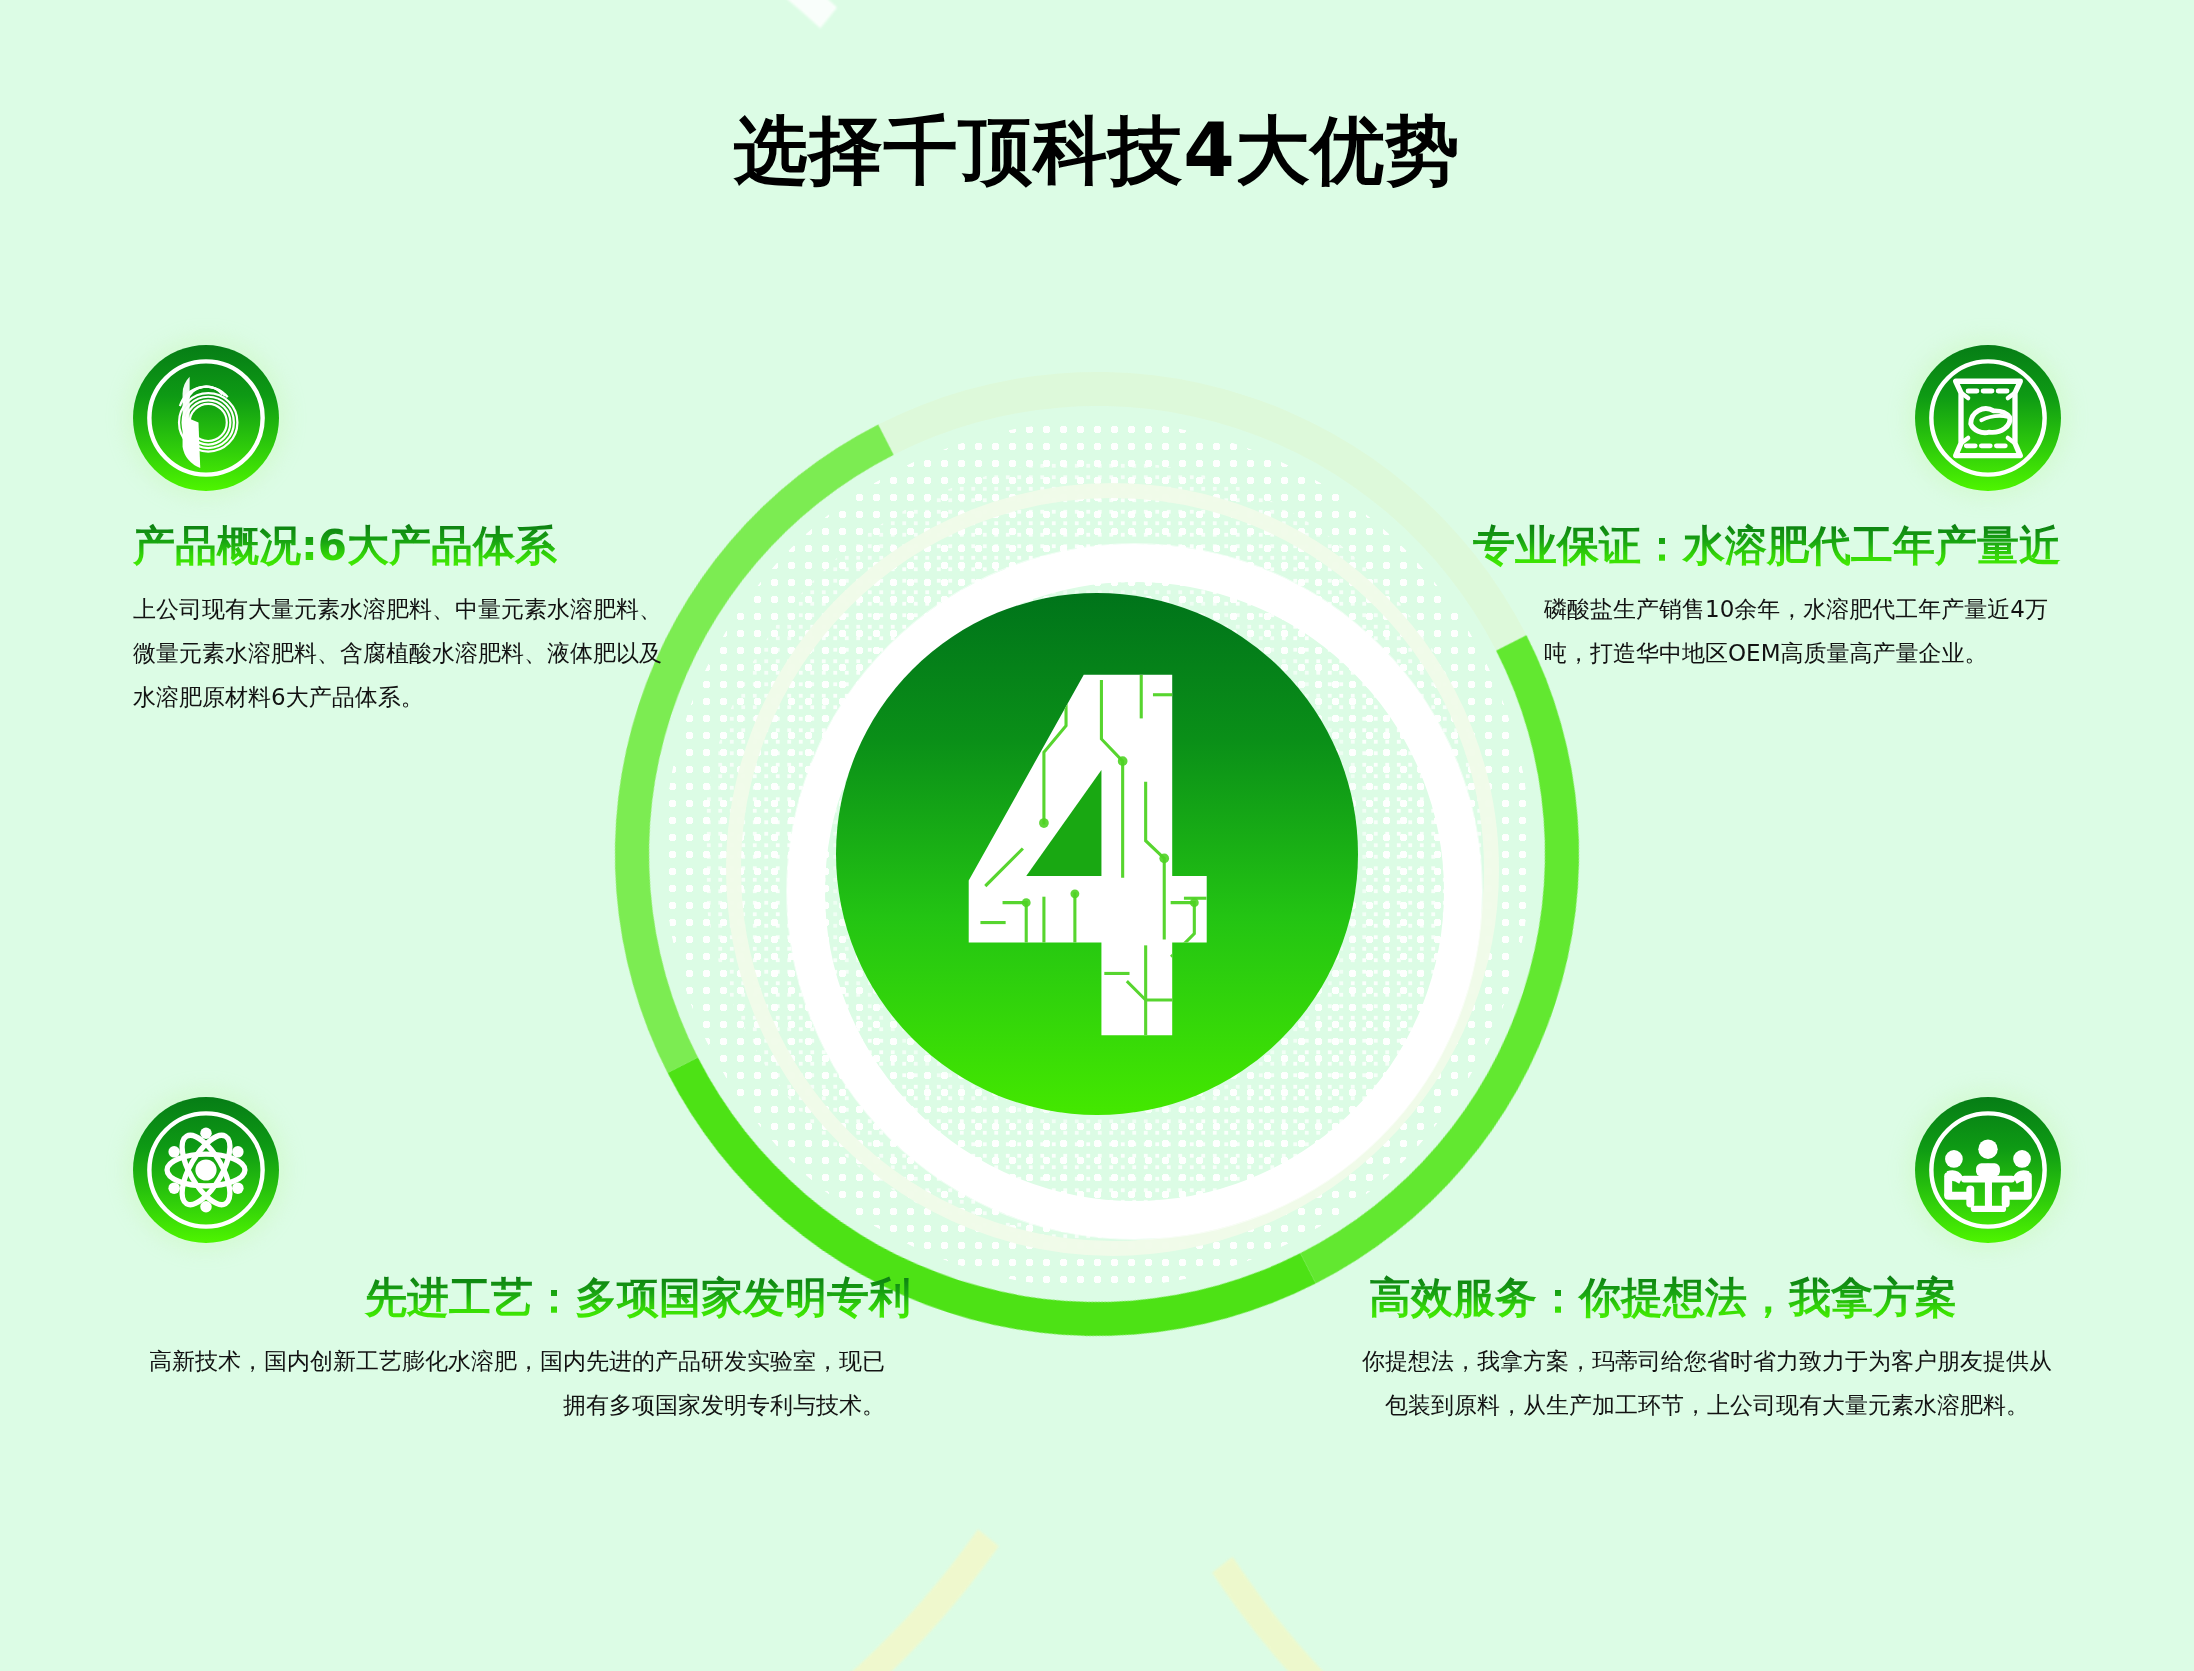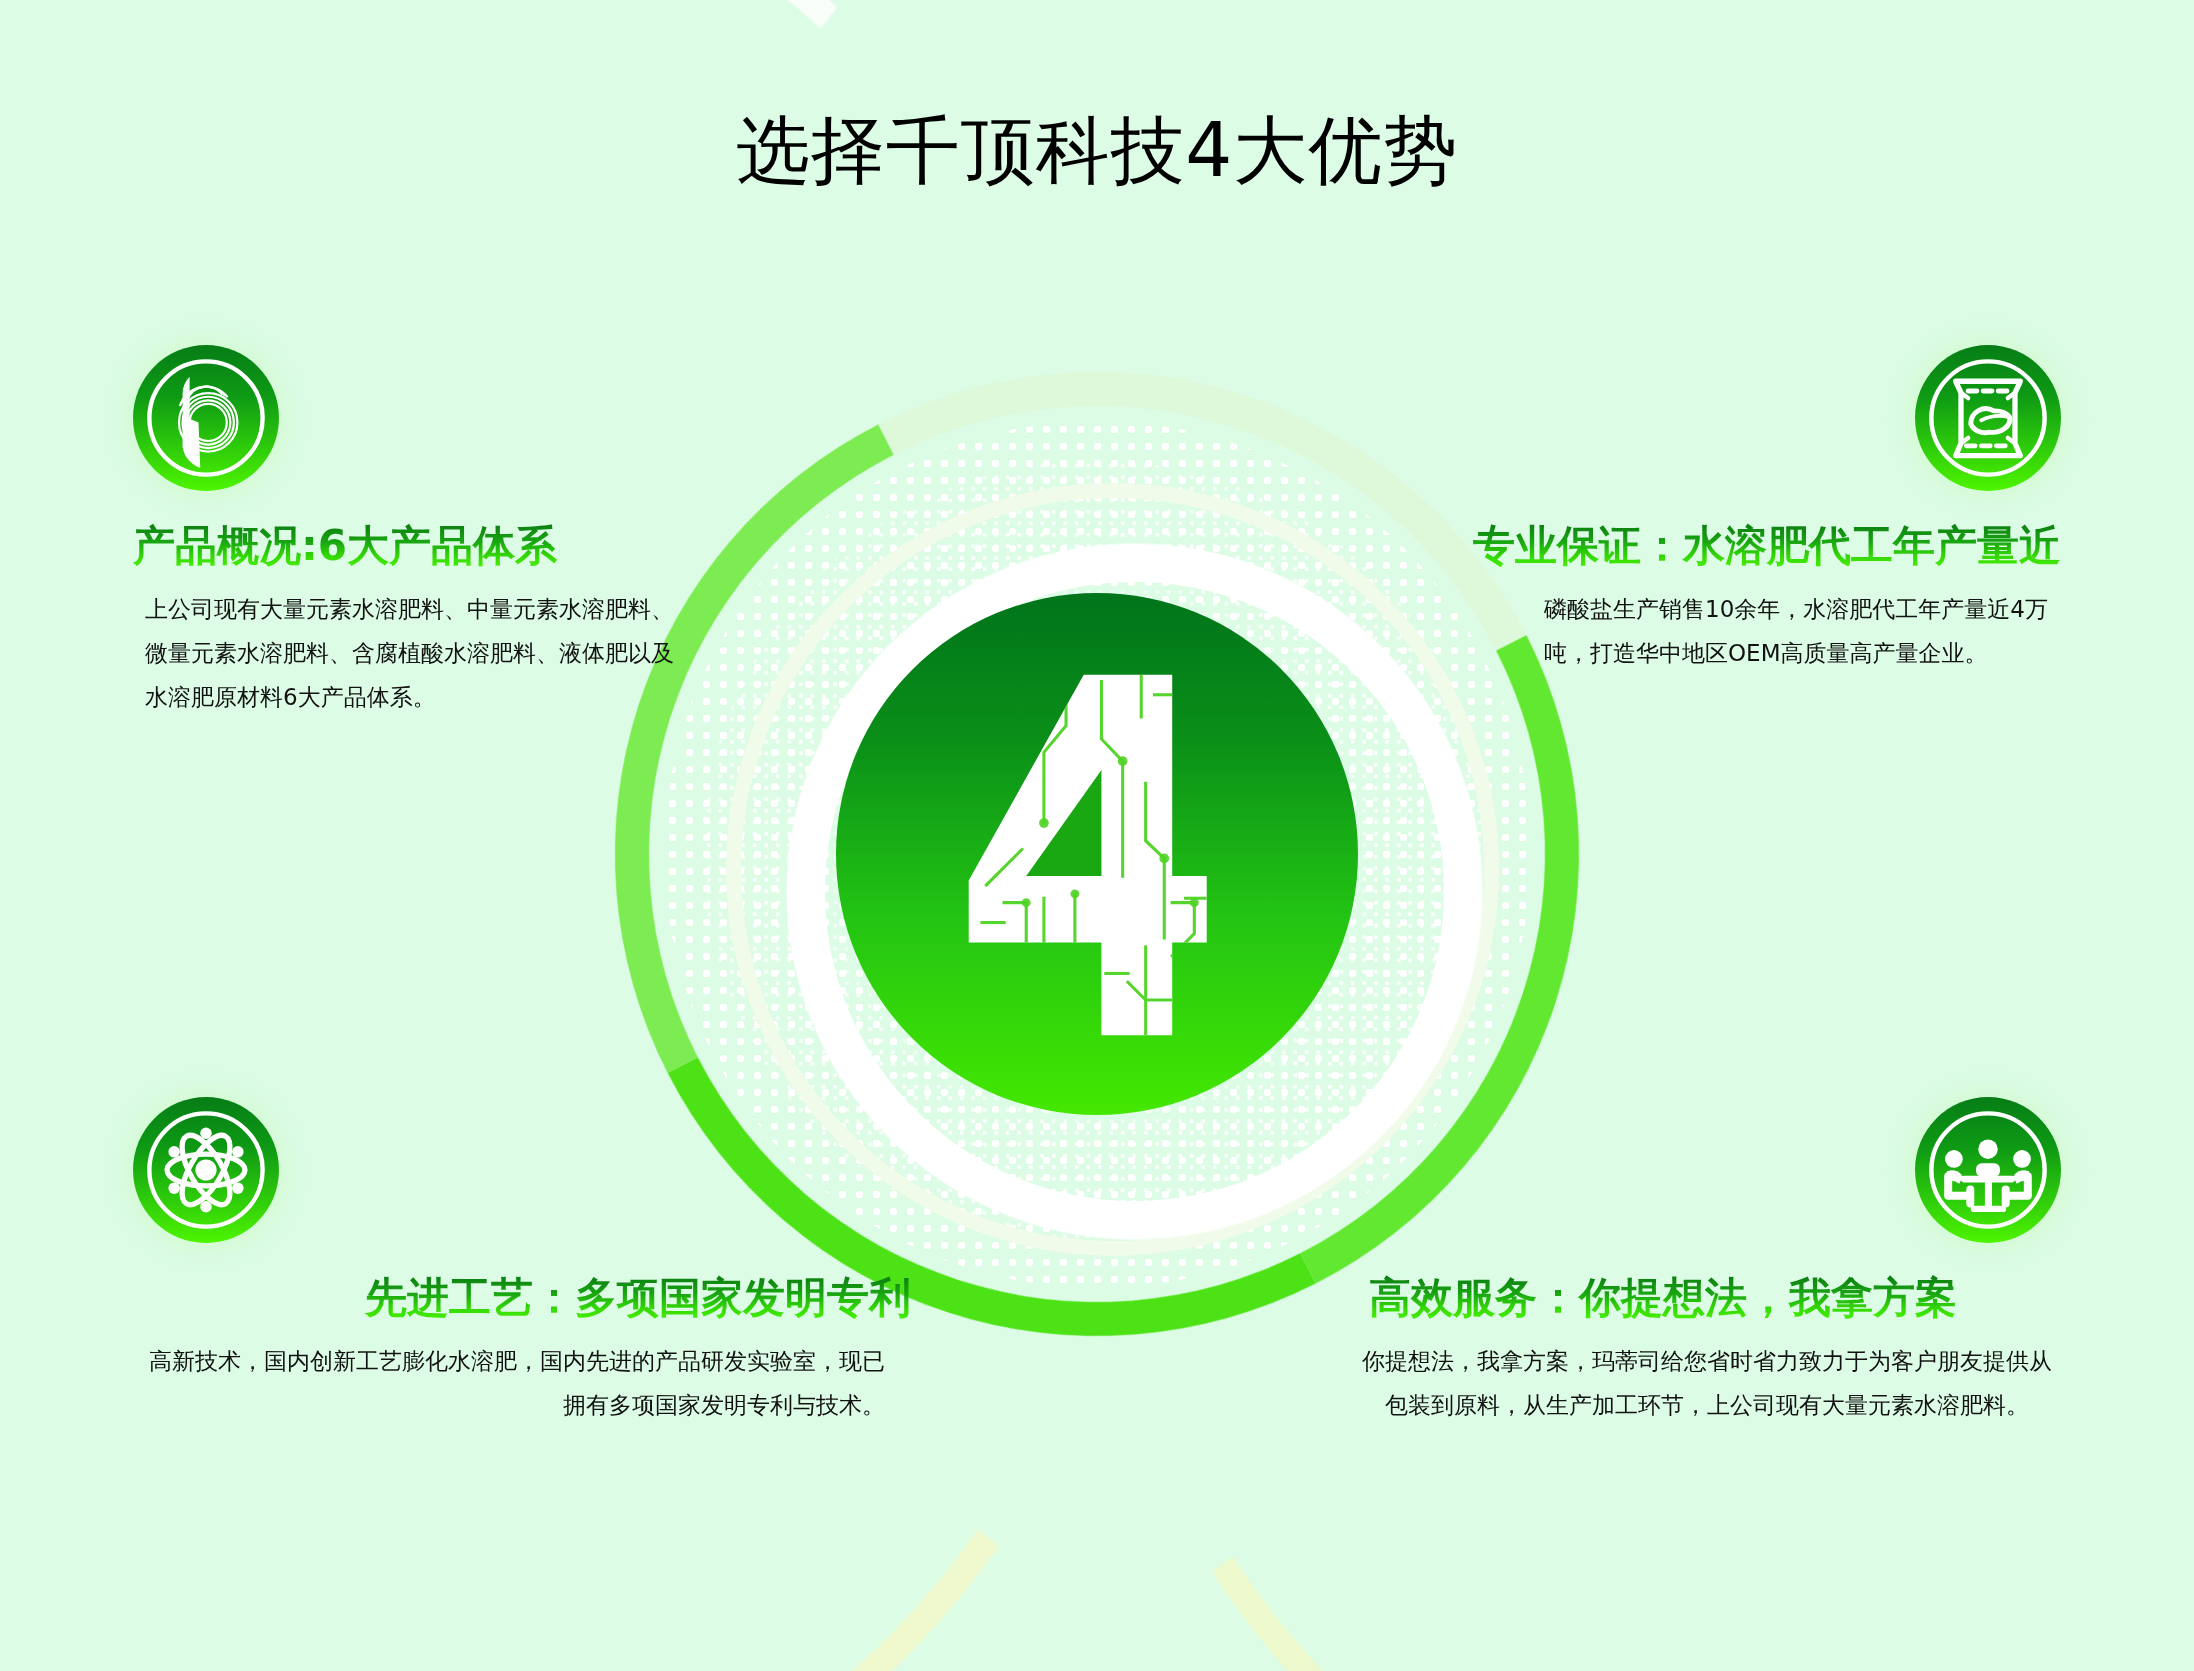--- a/index.html
+++ b/index.html
@@ -111,21 +111,21 @@
   .disc{
     left:221px;top:221px;width:522px;height:522px;
     background:linear-gradient(180deg,#00741a 0%,#0a8f18 28%,#23c413 62%,#44e800 100%);
   }
   .disc svg{position:absolute;inset:0;width:100%;height:100%;}
 
   
   #title{
     position:absolute;top:102px;left:0;width:100%;
     text-align:center;
-    font-size:74px;font-weight:normal;
+    font-size:74px;font-weight:bold;
     letter-spacing:0.9px;
     color:#000000;
     font-family:"DejaVu Sans","Liberation Sans",sans-serif;
   }
 
   
   .quad{position:absolute;}
   .q-tl{left:133px;top:345px;width:575px;}
   .q-tr{right:133px;top:345px;width:588px;text-align:left;}
   .q-bl{left:133px;top:1097px;width:778px;text-align:right;}
@@ -153,21 +153,21 @@
     text-decoration:underline;
     -webkit-text-fill-color:transparent;
   }
   .q-body{
     margin-top:17.7px;
     font-size:23px;
     line-height:1.92;
     color:#121212;
     font-family:"DejaVu Sans","Liberation Sans",sans-serif;
   }
-  .q-tl .q-body{width:544px;margin-left:12px;}
+  .q-tl .q-body{width:544px;}
   .q-tr .q-body{width:517px;margin-left:auto;}
   .q-bl .q-body{width:752px;}
   .q-br .q-body{width:708px;margin-left:auto;}
 </style>
 </head>
 <body>
 
 <div id="stage">
 
   <div class="bg-arc arc-left2"></div>

